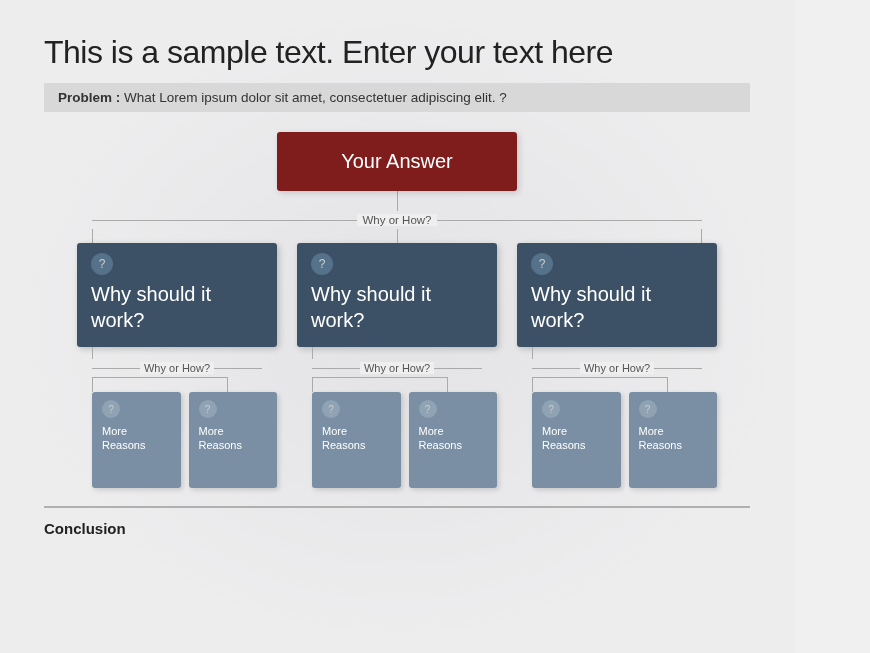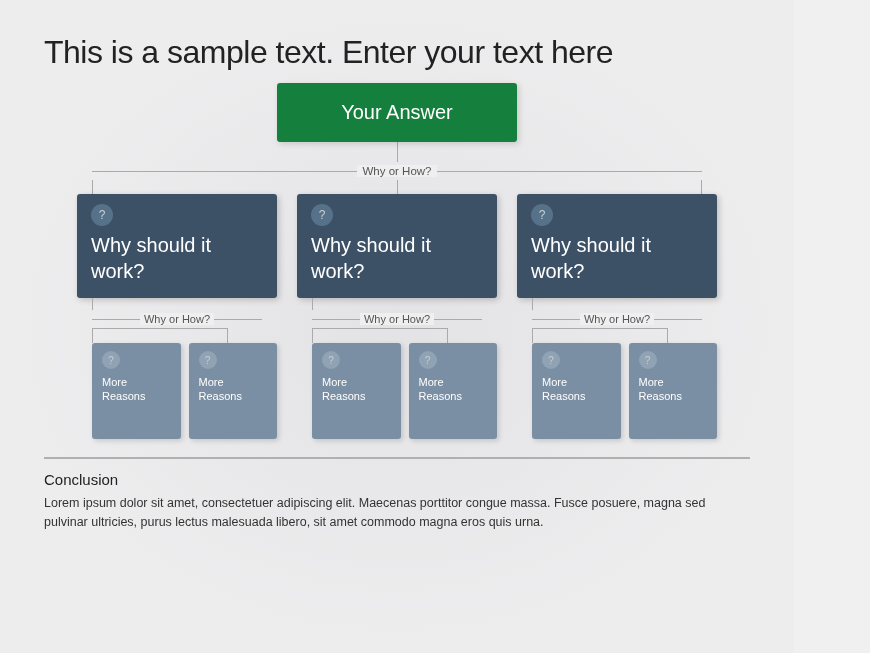--- a/index.html
+++ b/index.html
@@ -60,21 +60,21 @@
     .diagram {
       display: flex;
       flex-direction: column;
       align-items: center;
       width: 100%;
       margin-bottom: 18px;
     }
 
     
     .top-box {
-      background: #15803d;
+      background: #7f1d1d;
       color: #fff;
       font-size: 20px;
       padding: 18px 40px;
       border-radius: 3px;
       min-width: 240px;
       text-align: center;
       position: relative;
       box-shadow: 2px 2px 6px rgba(0,0,0,0.15);
     }
 
@@ -145,21 +145,21 @@
       background: #b0b0b0;
       margin: 10px 0 12px 0;
     }
 
     .conclusion-section {
       padding: 0;
     }
 
     .conclusion-title {
       font-size: 15px;
-      font-weight: normal;
+      font-weight: bold;
       color: #222;
       margin-bottom: 6px;
     }
 
     .conclusion-text {
       font-size: 12.5px;
       color: #333;
       line-height: 1.5;
     }
 
@@ -254,20 +254,24 @@
 
   </style>
 </head>
 <body>
 
 <div class="page">
   <div class="content">
 
     <h1 class="main-title">This is a sample text. Enter your text here</h1>
 
+    <div class="problem-bar">
+      <strong>Problem :</strong>
+      <span>What Lorem ipsum dolor sit amet, consectetuer adipiscing elit. ?</span>
+    </div>
 
     <div class="diagram">
 
       <div class="top-box">
         <span>Your Answer</span>
       </div>
 
       <div class="top-v-line"></div>
 
       <div style="position:relative; width:610px; display:flex; flex-direction:column; align-items:center;">
@@ -409,17 +413,16 @@
         </div>
 
       </div>
 
     </div>
 
     <div class="divider"></div>
 
     <div class="conclusion-section">
       <div class="conclusion-title">Conclusion</div>
-      <div class="conclusion-text">Lorem ipsum dolor sit amet, consectetuer adipiscing elit. Maecenas porttitor congue massa. Fusce posuere, magna sed pulvinar ultricies, purus lectus malesuada libero, sit amet commodo magna eros quis urna.</div>
     </div>
 
   </div>
 </div>
 
 </body></html>

